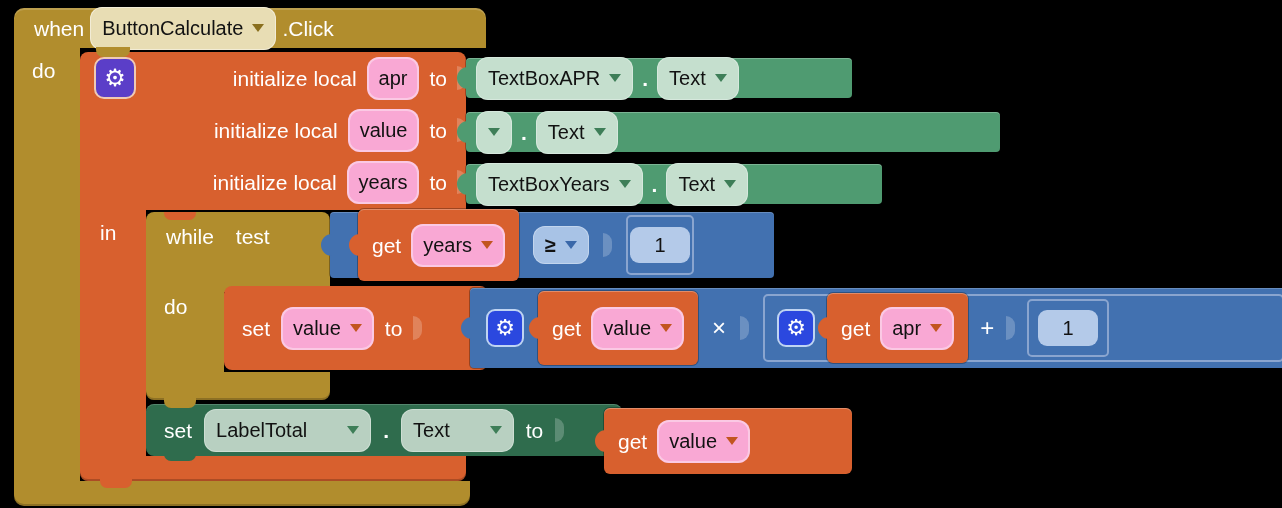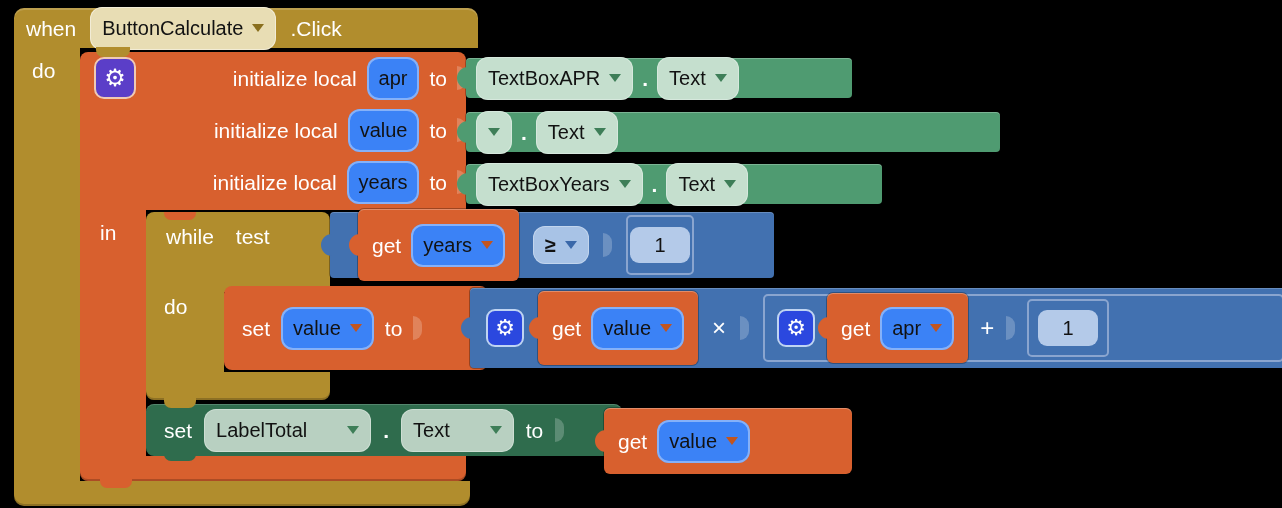--- a/index.html
+++ b/index.html
@@ -13,21 +13,21 @@
   .dgreen{background:#2F6C4D;}
   .blue{background:#4271B0;}
 
   .lbl{color:#fff;font-size:21px;line-height:1;}
   .op{color:#fff;font-size:24px;line-height:1;}
 
   
   .field{display:inline-flex;align-items:center;gap:9px;border-radius:12px;padding:0 12px;
          height:43px;color:#121212;font-size:20px;line-height:1;white-space:nowrap;}
   .f-gold{background:#E8DDB4;box-shadow:inset 0 0 0 1px rgba(255,255,255,.45);}
-  .f-orange{background:#3b82f6;box-shadow:inset 0 0 0 2px rgba(255,255,255,.38);}
+  .f-orange{background:#f9a8d4;box-shadow:inset 0 0 0 2px rgba(255,255,255,.38);}
   .f-green{background:#C5DFCE;box-shadow:inset 0 0 0 1px rgba(255,255,255,.3);}
   .f-dgreen{background:#B8D0C1;box-shadow:inset 0 0 0 1px rgba(255,255,255,.3);gap:40px;}
   .f-blue{background:#A8C3E6;box-shadow:inset 0 0 0 1px rgba(255,255,255,.3);}
 
   .tri{width:0;height:0;border-left:6px solid transparent;border-right:6px solid transparent;
        border-top:8px solid #666;}
   .tri-gold{border-top-color:#8A6F1E;}
   .tri-orange{border-top-color:#C2551F;}
   .tri-green{border-top-color:#3E7E58;}
   .tri-blue{border-top-color:#3A68A9;}
@@ -67,21 +67,21 @@
   .bevel-top{box-shadow:inset 0 2px 0 rgba(255,255,255,.16);}
   .bevel-bot{box-shadow:inset 0 -2px 0 rgba(0,0,0,.20);}
 
   .row{display:flex;align-items:center;gap:10px;height:52px;padding:0 0 0 14px;}
 </style>
 </head>
 <body>
 
 <div id="canvas">
 
-  <div class="abs gold bevel-top" style="left:14px;top:8px;width:452px;height:40px;border-radius:10px 10px 0 0;display:flex;align-items:center;gap:14px;padding-left:12px;">
+  <div class="abs gold bevel-top" style="left:14px;top:8px;width:452px;height:40px;border-radius:10px 10px 0 0;display:flex;align-items:center;gap:6px;padding-left:20px;">
     <span class="lbl">when</span>
     <span class="field f-gold">
       <span>ButtonCalculate</span>
       <span class="tri tri-gold"></span>
     </span>
     <span class="lbl">.Click</span>
   </div>
   <div class="abs gold" style="left:14px;top:48px;width:66px;height:433px;"></div>
   <span class="abs lbl" style="left:32px;top:60px;">do</span>
   <div class="abs gold bevel-bot" style="left:14px;top:481px;width:456px;height:25px;border-radius:0 0 10px 10px;"></div>

